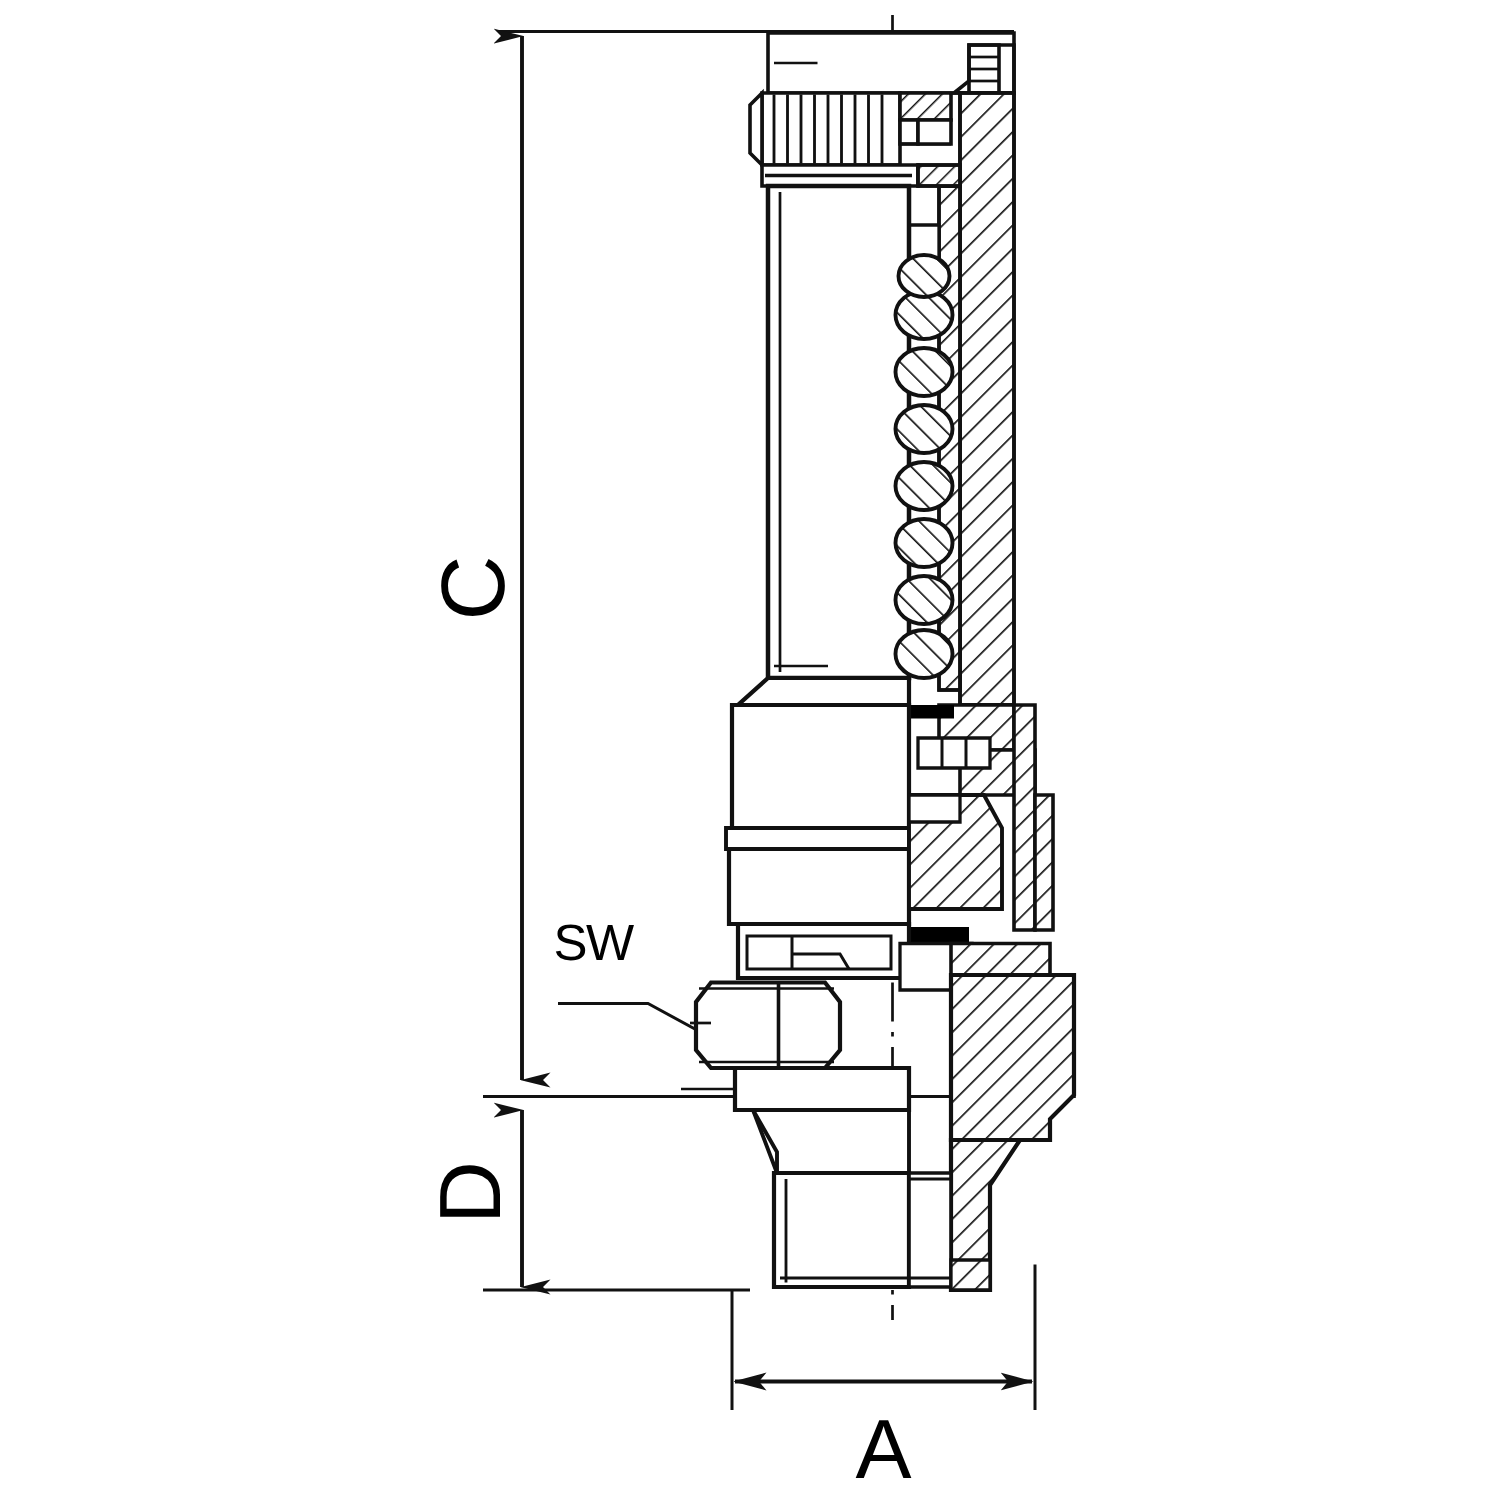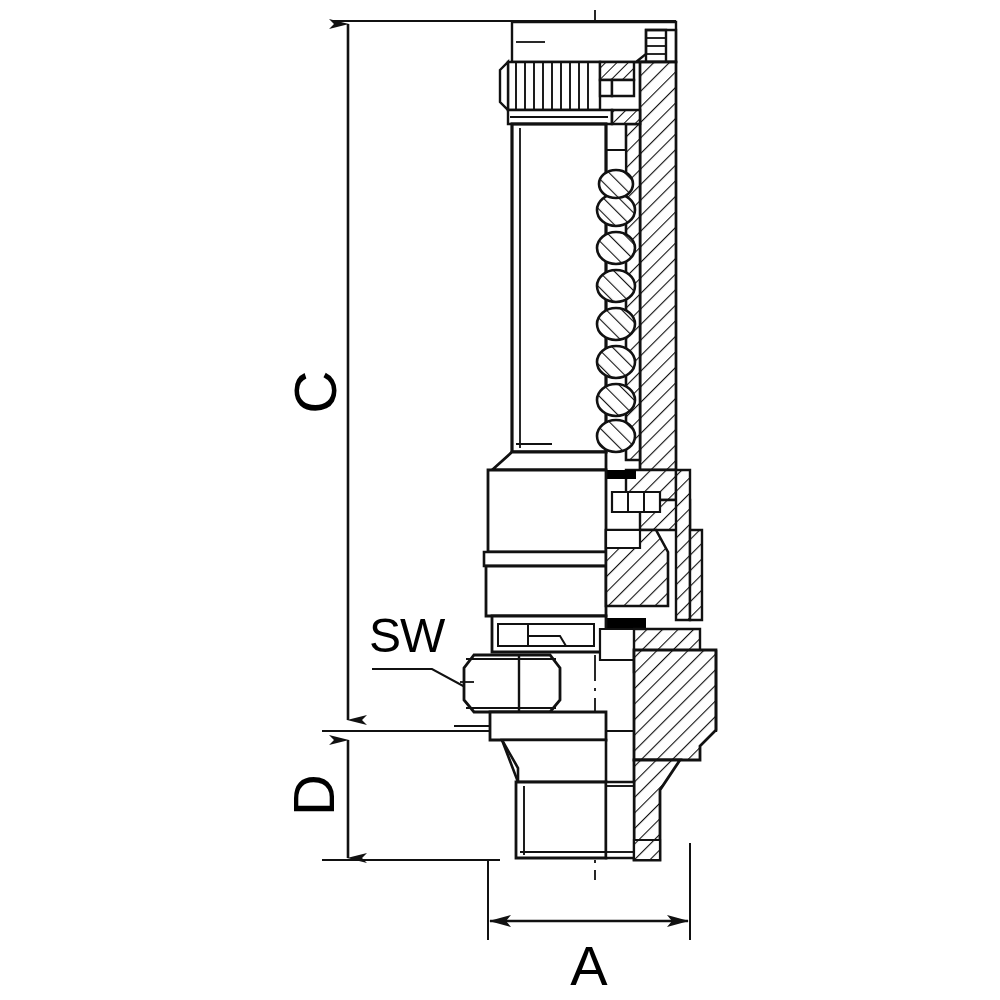--- a/index.html
+++ b/index.html
@@ -236,15 +236,15 @@
 
   </g>
 </svg>
 
 <div class="dimlabel rot90" style="left:284px;top:362px;width:64px;text-align:center;font-size:60px;">C</div>
 
 <div class="dimlabel rot90" style="left:282px;top:766px;width:64px;text-align:center;font-size:58px;">D</div>
 
 <div class="dimlabel" style="left:559px;top:938px;width:60px;text-align:center;font-size:56px;">A</div>
 
-<div class="dimlabel" style="left:369px;top:612px;font-size:48px;letter-spacing:-1px;">SW</div>
+<div class="dimlabel" style="left:369px;top:612px;font-size:34px;letter-spacing:-1px;">SW</div>
 
 </div>
 
 </body></html>

